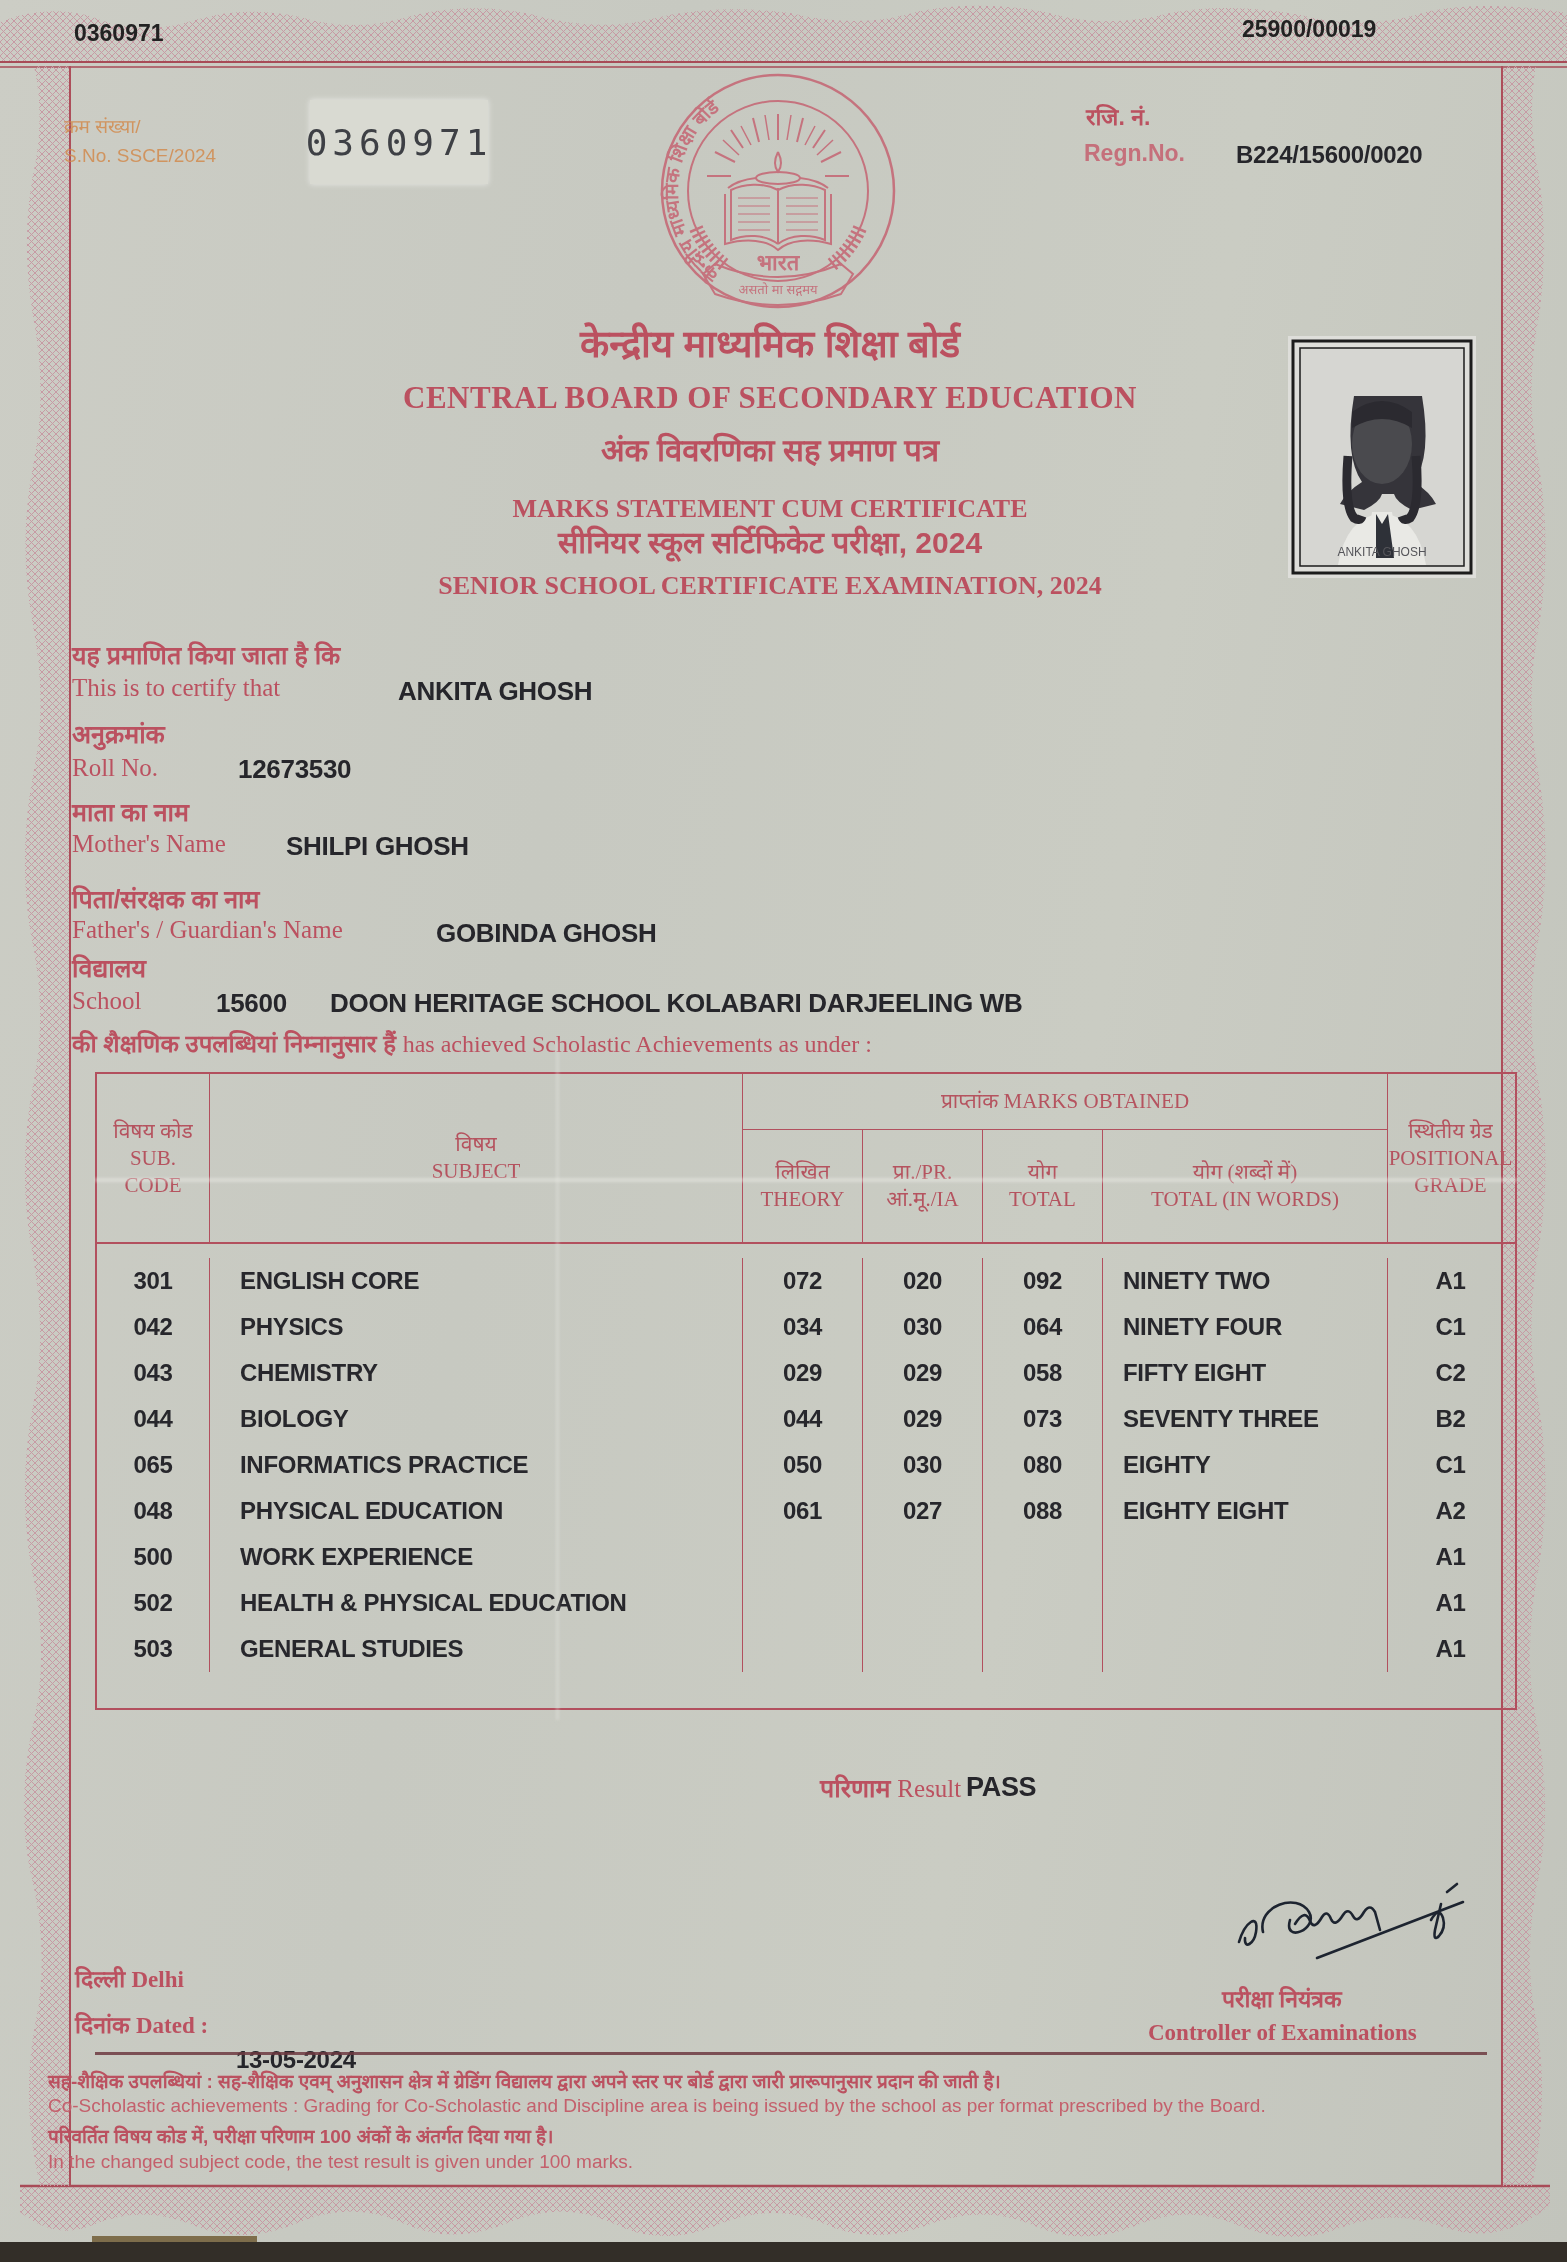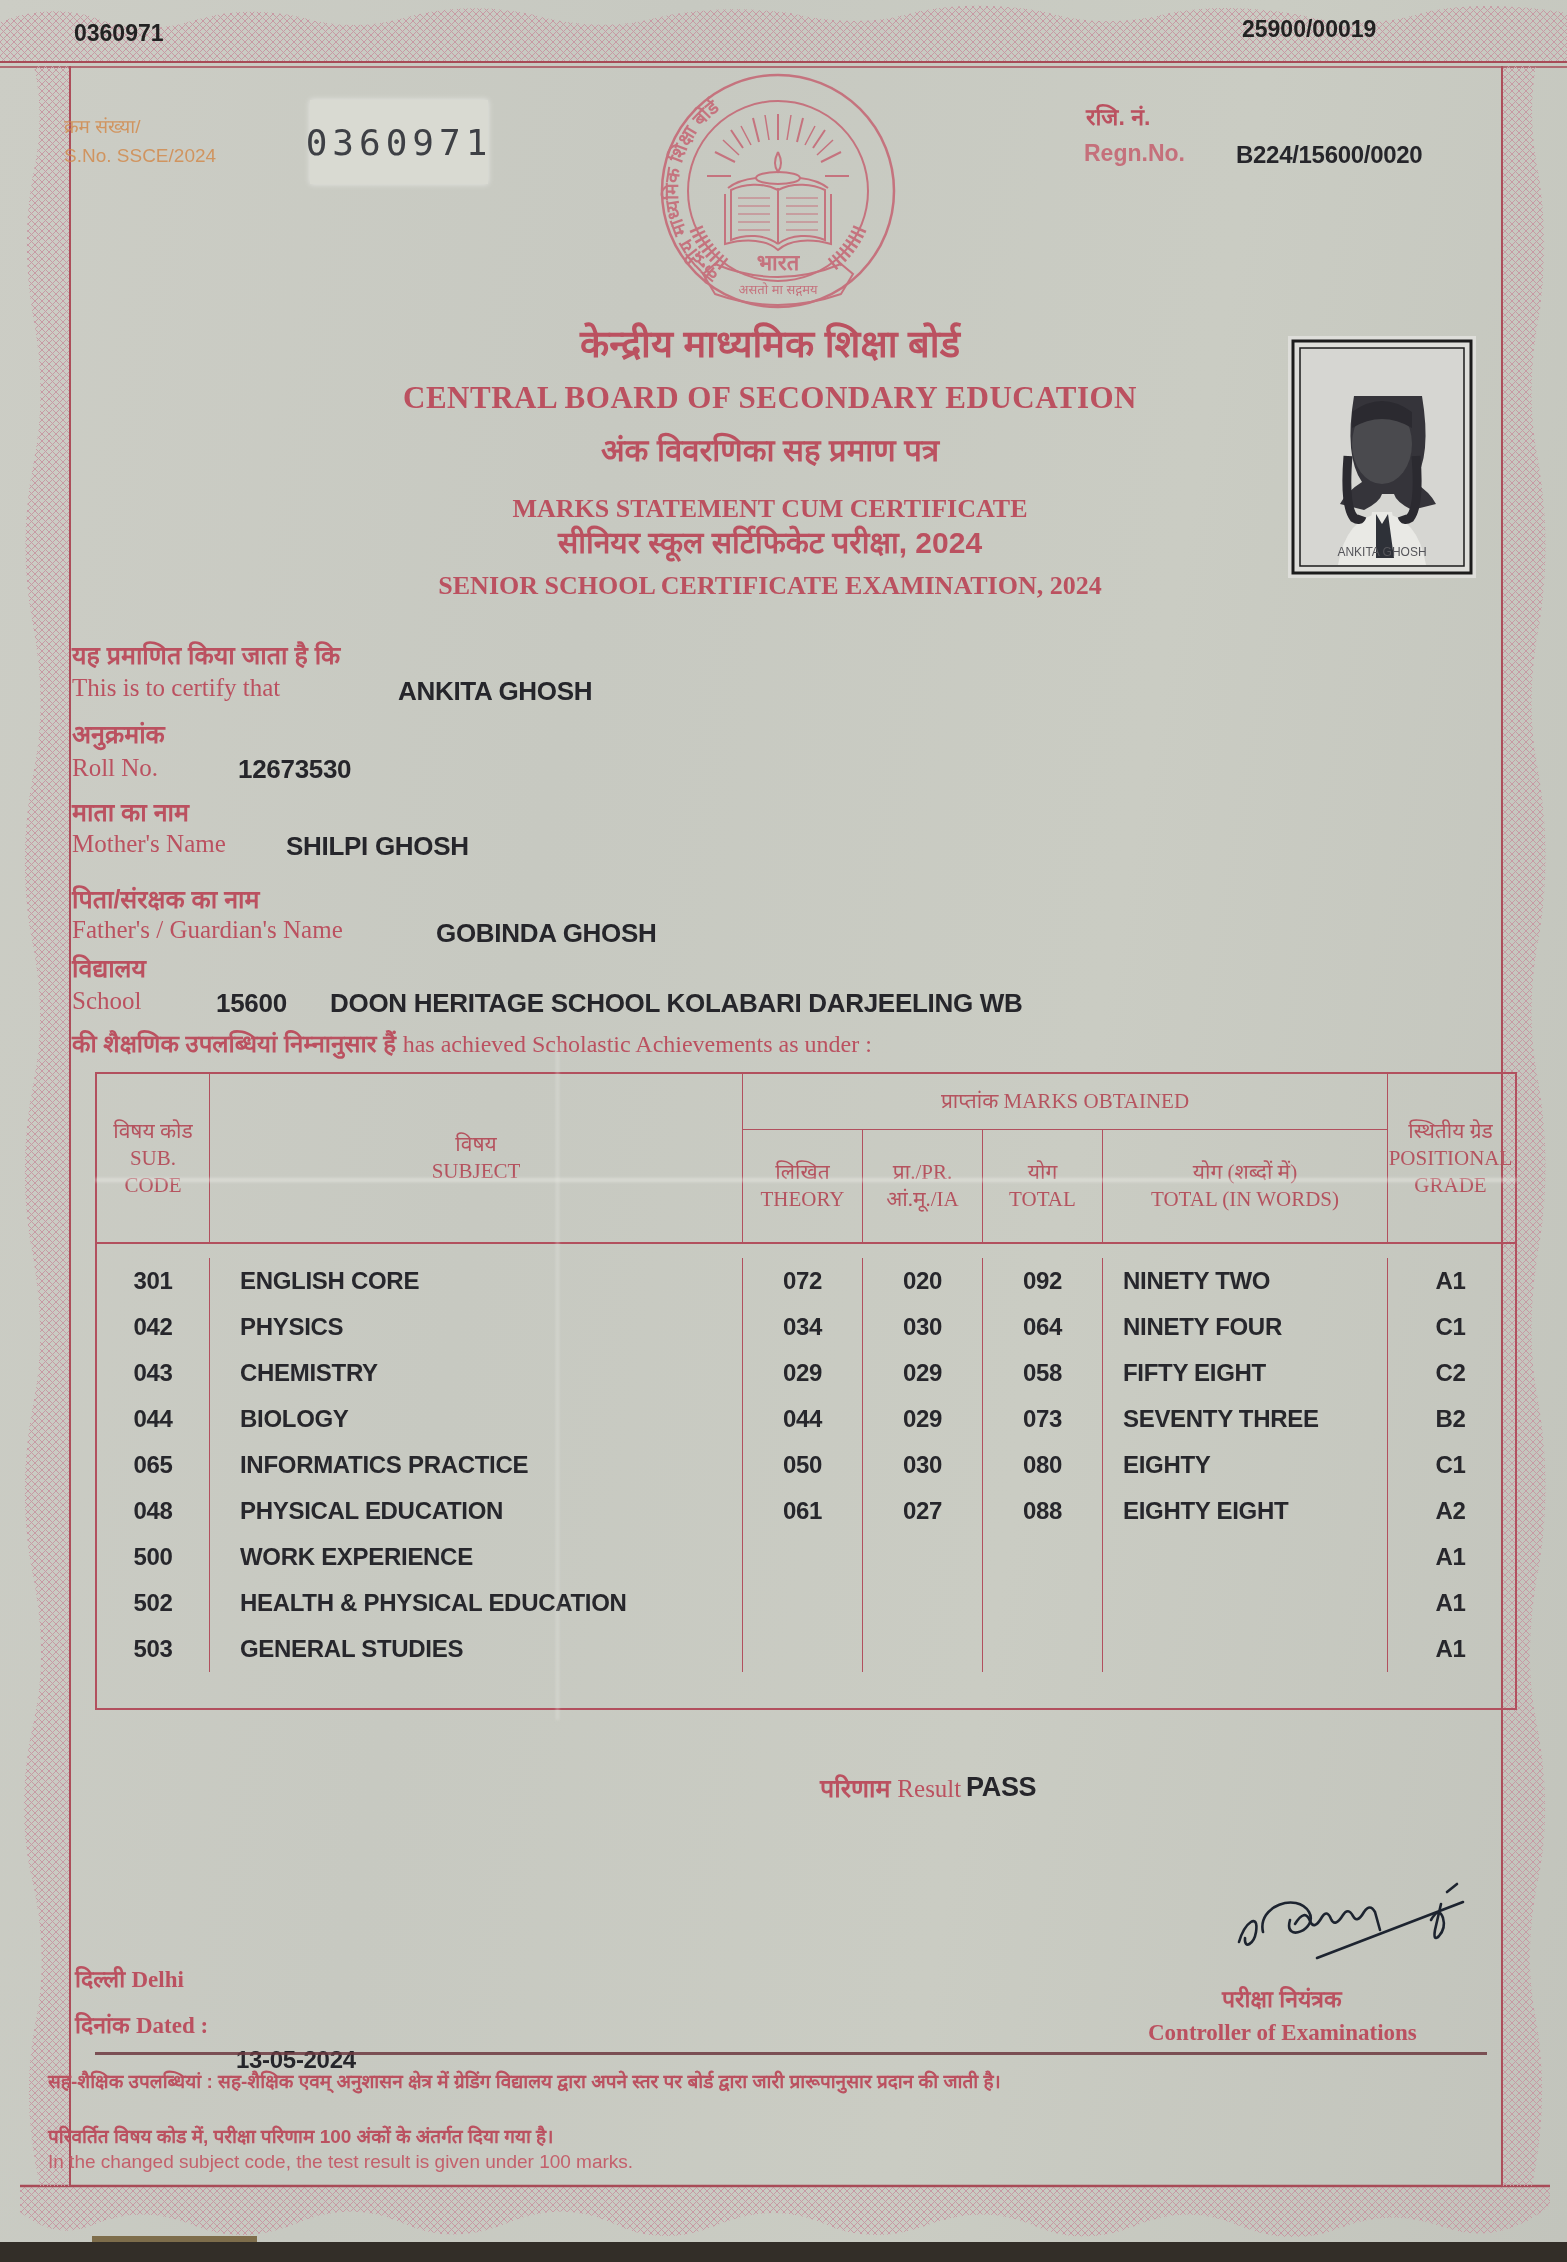--- a/index.html
+++ b/index.html
@@ -359,20 +359,21 @@
     <span class="hi red">दिनांक</span>
     <span class="serif red" style="font-weight:bold">Dated :</span>
   </div>
   <div id="date-val" class="abs val">13-05-2024</div>
   <div id="controller-hi" class="abs hi red">परीक्षा नियंत्रक</div>
   <div id="controller-en" class="abs serif red">Controller of Examinations</div>
 
   <div id="rule" class="abs"></div>
 
   <div id="note1" class="abs note hi red">सह-शैक्षिक उपलब्धियां : सह-शैक्षिक एवम् अनुशासन क्षेत्र में ग्रेडिंग विद्यालय द्वारा अपने स्तर पर बोर्ड द्वारा जारी प्रारूपानुसार प्रदान की जाती है।</div>
+  <div id="note2" class="abs note">Co-Scholastic achievements : Grading for Co-Scholastic and Discipline area is being issued by the school as per format prescribed by the Board.</div>
   <div id="note3" class="abs note hi red">परिवर्तित विषय कोड में, परीक्षा परिणाम 100 अंकों के अंतर्गत दिया गया है।</div>
   <div id="note4" class="abs note">In the changed subject code, the test result is given under 100 marks.</div>
 
   <div id="crease-h" class="abs"></div>
   <div id="crease-v" class="abs"></div>
   <div id="desk-tan" class="abs"></div>
   <div id="desk" class="abs"></div>
 </div>
 
 </body></html>

